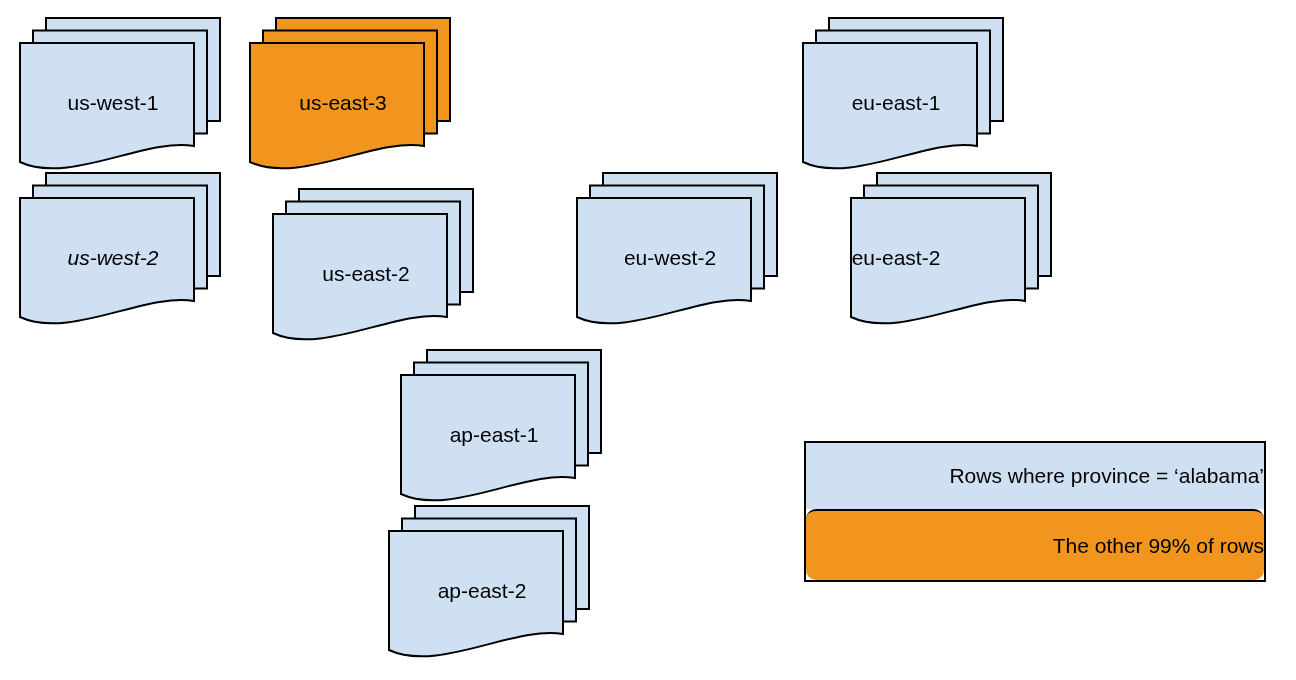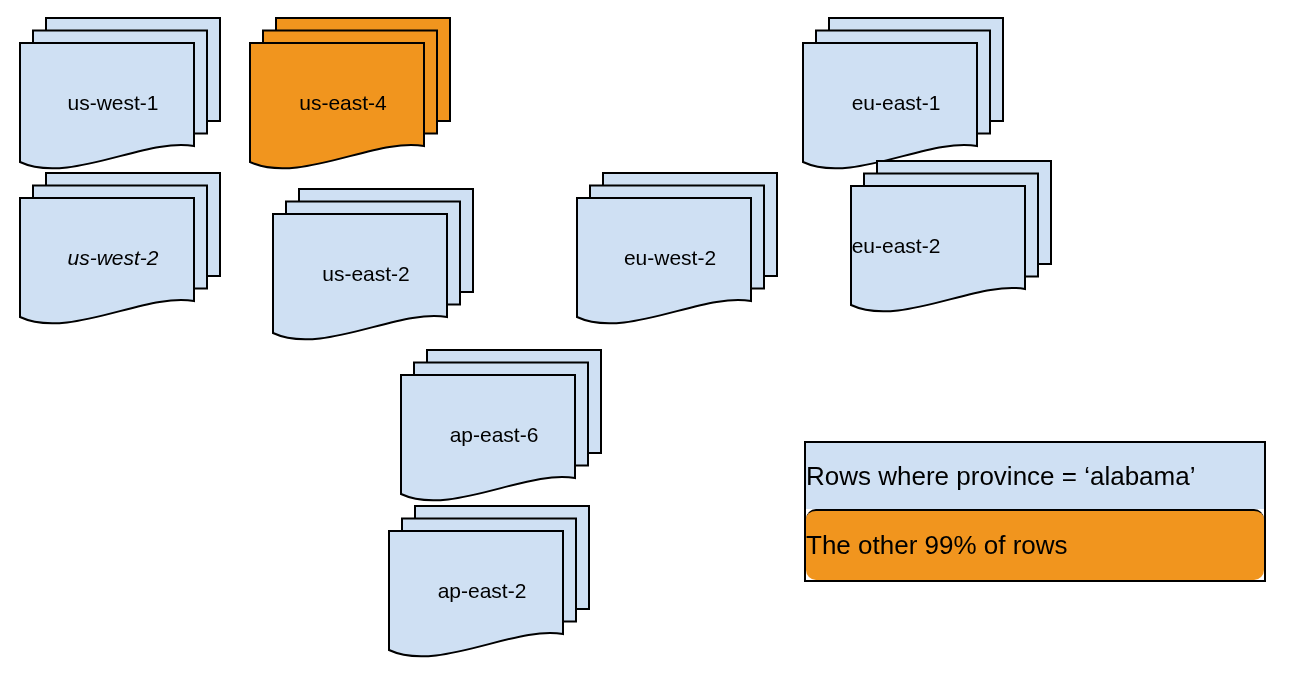--- a/index.html
+++ b/index.html
@@ -21,21 +21,21 @@
   .stack-label {
     position: absolute; left: 1px; top: 72px; width: 186px; height: 28px;
     line-height: 28px; text-align: center; font-size: 21px; white-space: nowrap;
   }
 
   
   .legend {
     position: absolute; left: 804px; top: 441px; width: 458px;
     border: 2px solid var(--stroke, #000);
   }
-  .legend-row { display: flex; align-items: center; justify-content: flex-start; font-size: 26px; }
+  .legend-row { display: flex; align-items: center; justify-content: flex-end; font-size: 21px; }
   .legend-row.blue   { background: var(--doc_blue, #CFE0F3); height: 66px; }
   .legend-row.orange { background: var(--doc_orange, #F1951E); height: 69px; border-top: 2px solid var(--stroke, #000); border-radius: 10px; }
 </style>
 </head>
 <body>
 
 <div class="canvas">
 
   <div class="stack blue" style="left:19px; top:17px;">
     <svg viewBox="0 0 205 158">
@@ -45,21 +45,21 @@
     </svg>
     <div class="stack-label">us-west-1</div>
   </div>
 
   <div class="stack orange" style="left:249px; top:17px;">
     <svg viewBox="0 0 205 158">
       <rect class="sheet" x="27" y="1" width="174" height="103"></rect>
       <rect class="sheet" x="14" y="13.5" width="174" height="103"></rect>
       <path class="sheet" d="M1,26 L175,26 L175,129 C128,120 50,168 1,145 Z"></path>
     </svg>
-    <div class="stack-label">us-east-4</div>
+    <div class="stack-label">us-east-3</div>
   </div>
 
 
   <div class="stack blue" style="left:802px; top:17px;">
     <svg viewBox="0 0 205 158">
       <rect class="sheet" x="27" y="1" width="174" height="103"></rect>
       <rect class="sheet" x="14" y="13.5" width="174" height="103"></rect>
       <path class="sheet" d="M1,26 L175,26 L175,129 C128,120 50,168 1,145 Z"></path>
     </svg>
     <div class="stack-label">eu-east-1</div>
@@ -85,36 +85,36 @@
 
   <div class="stack blue" style="left:576px; top:172px;">
     <svg viewBox="0 0 205 158">
       <rect class="sheet" x="27" y="1" width="174" height="103"></rect>
       <rect class="sheet" x="14" y="13.5" width="174" height="103"></rect>
       <path class="sheet" d="M1,26 L175,26 L175,129 C128,120 50,168 1,145 Z"></path>
     </svg>
     <div class="stack-label">eu-west-2</div>
   </div>
 
-  <div class="stack blue" style="left:802px; top:160px;padding-left:48px;">
+  <div class="stack blue" style="left:802px; top:172px;padding-left:48px;">
     <svg viewBox="0 0 205 158">
       <rect class="sheet" x="27" y="1" width="174" height="103"></rect>
       <rect class="sheet" x="14" y="13.5" width="174" height="103"></rect>
       <path class="sheet" d="M1,26 L175,26 L175,129 C128,120 50,168 1,145 Z"></path>
     </svg>
     <div class="stack-label">eu-east-2</div>
   </div>
 
   <div class="stack blue" style="left:400px; top:349px;">
     <svg viewBox="0 0 205 158">
       <rect class="sheet" x="27" y="1" width="174" height="103"></rect>
       <rect class="sheet" x="14" y="13.5" width="174" height="103"></rect>
       <path class="sheet" d="M1,26 L175,26 L175,129 C128,120 50,168 1,145 Z"></path>
     </svg>
-    <div class="stack-label">ap-east-6</div>
+    <div class="stack-label">ap-east-1</div>
   </div>
 
   <div class="stack blue" style="left:388px; top:505px;">
     <svg viewBox="0 0 205 158">
       <rect class="sheet" x="27" y="1" width="174" height="103"></rect>
       <rect class="sheet" x="14" y="13.5" width="174" height="103"></rect>
       <path class="sheet" d="M1,26 L175,26 L175,129 C128,120 50,168 1,145 Z"></path>
     </svg>
     <div class="stack-label">ap-east-2</div>
   </div>

